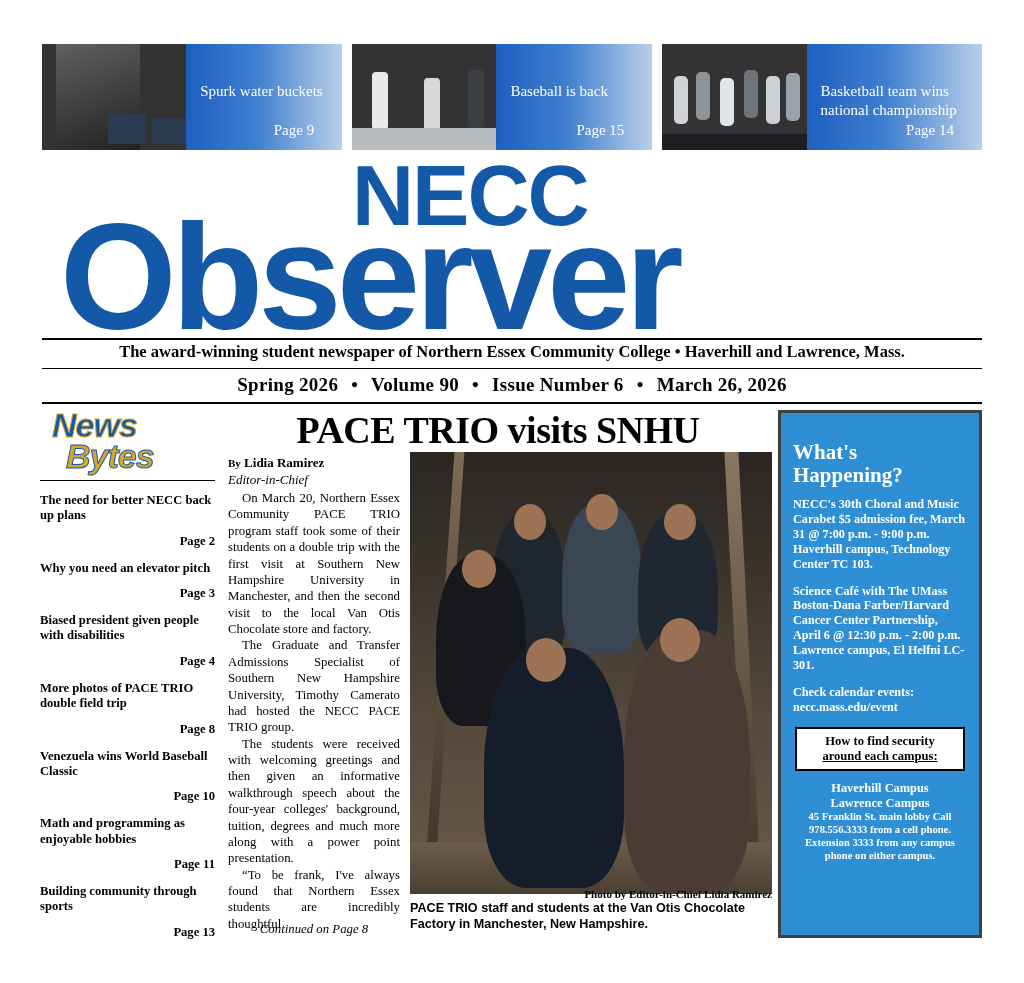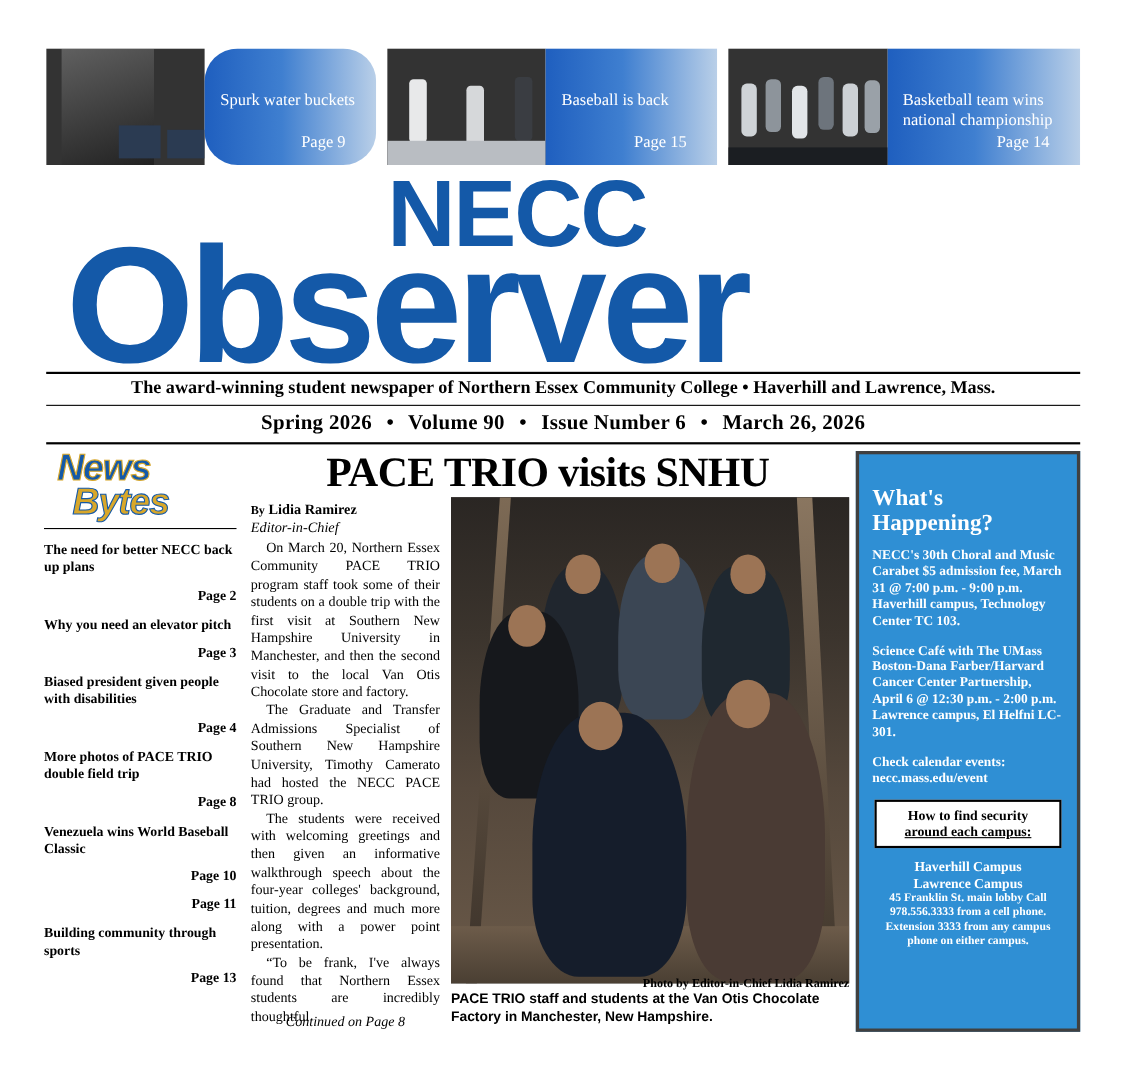--- a/index.html
+++ b/index.html
@@ -56,21 +56,21 @@
     font-size: 15px;
   }
   .teaser .label .page {
     position: absolute;
     right: 28px;
     bottom: 10px;
     color: #ffffff;
     font-size: 15px;
   }
   .teaser-1 .photo { width: 148px; }
-  .teaser-1 .label { width: 160px; border-radius: 30px; }
+  .teaser-1 .label { width: 160px; }
   .teaser-2 .photo { width: 148px; }
   .teaser-2 .label { width: 160px; }
   .teaser-3 .photo { width: 148px; }
   .teaser-3 .label { width: 180px; }
 
   
   .ph-hallway {
     background:
       linear-gradient(180deg, #8f9398 0%, #6f7479 30%, #4b5055 62%, #2e3236 100%);
   }
@@ -498,20 +498,21 @@
   </div>
   <div>
     <div class="nb-item">More photos of PACE TRIO double field trip</div>
     <div class="nb-page">Page 8</div>
   </div>
   <div>
     <div class="nb-item">Venezuela wins World Baseball Classic</div>
     <div class="nb-page">Page 10</div>
   </div>
   <div>
+    <div class="nb-item">Math and programming as enjoyable hobbies</div>
     <div class="nb-page">Page 11</div>
   </div>
   <div>
     <div class="nb-item">Building community through sports</div>
     <div class="nb-page">Page 13</div>
   </div>
 </div>
 
 <div class="headline-main">PACE TRIO visits SNHU</div>
 

